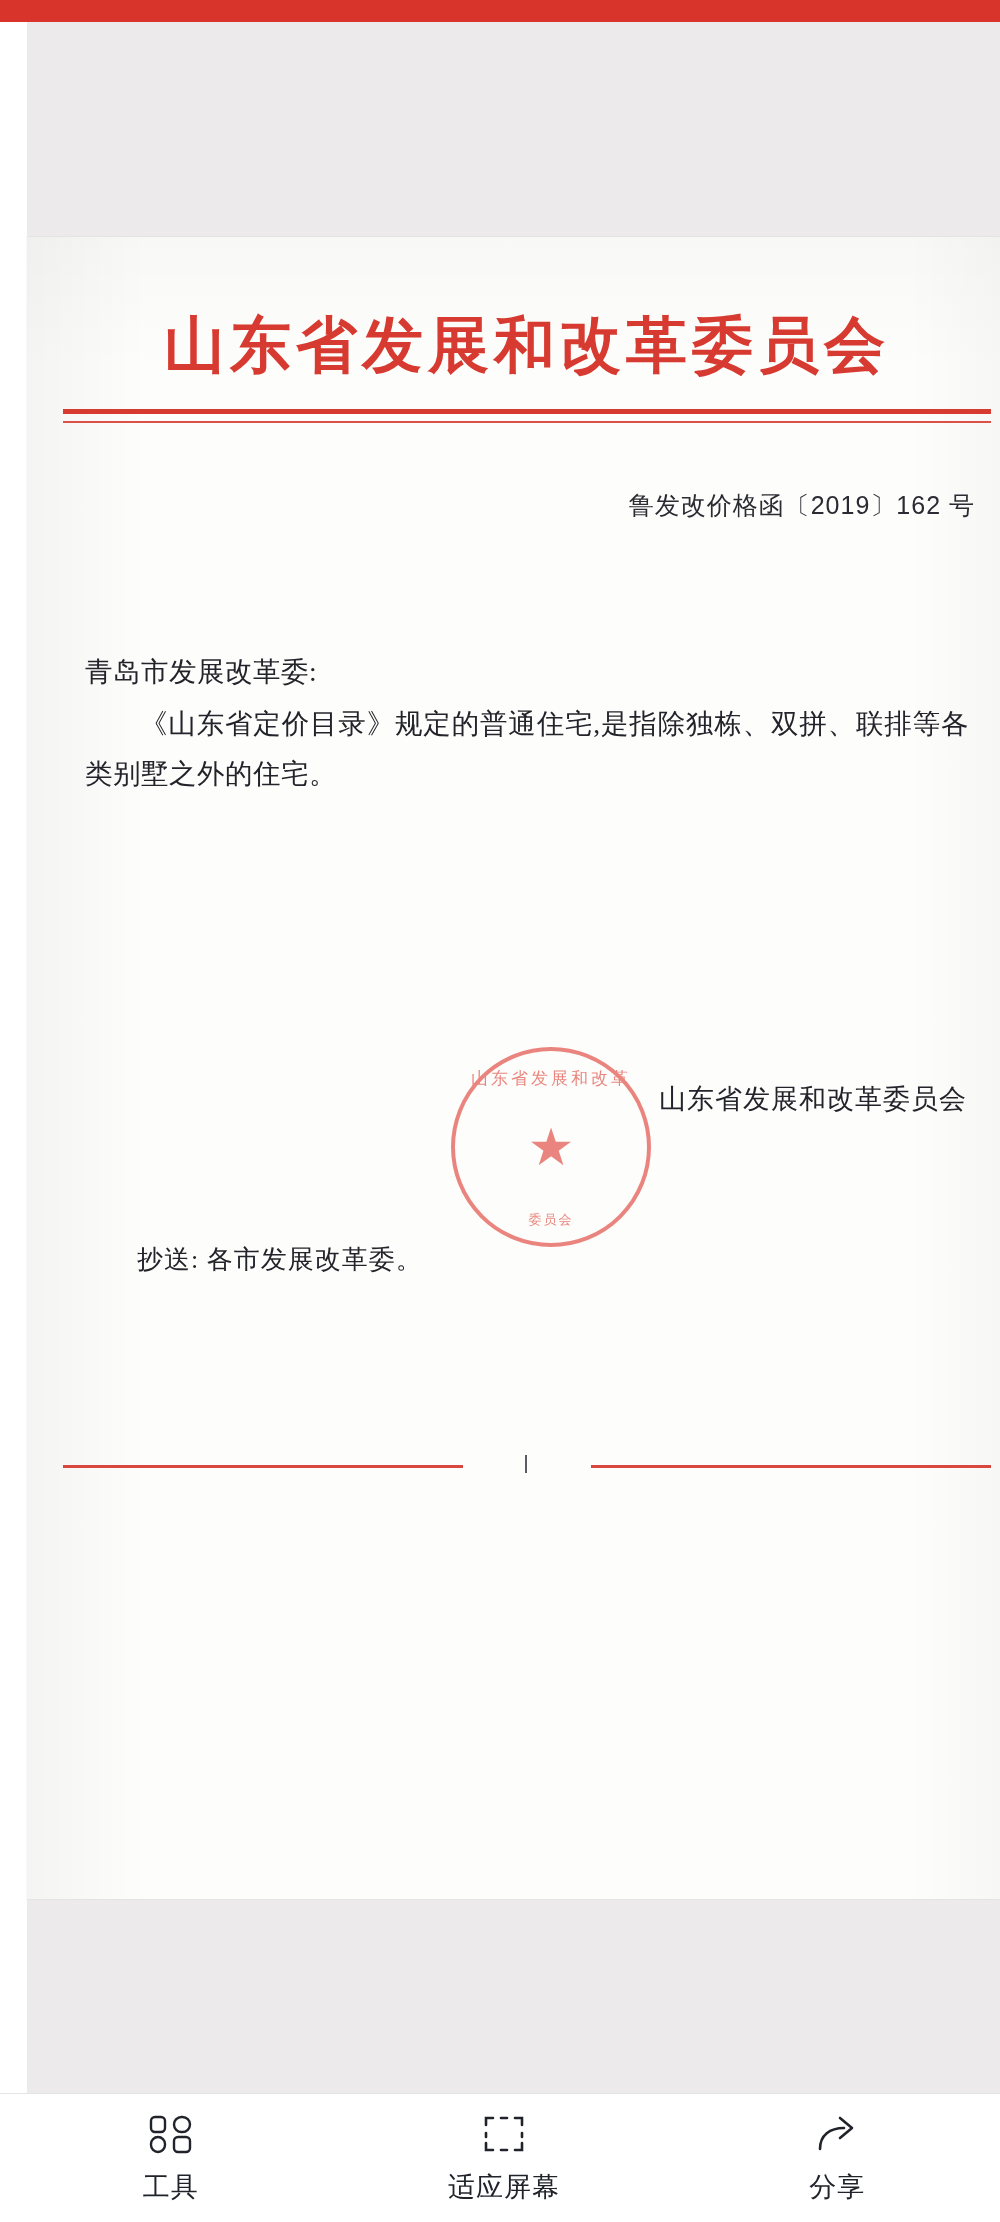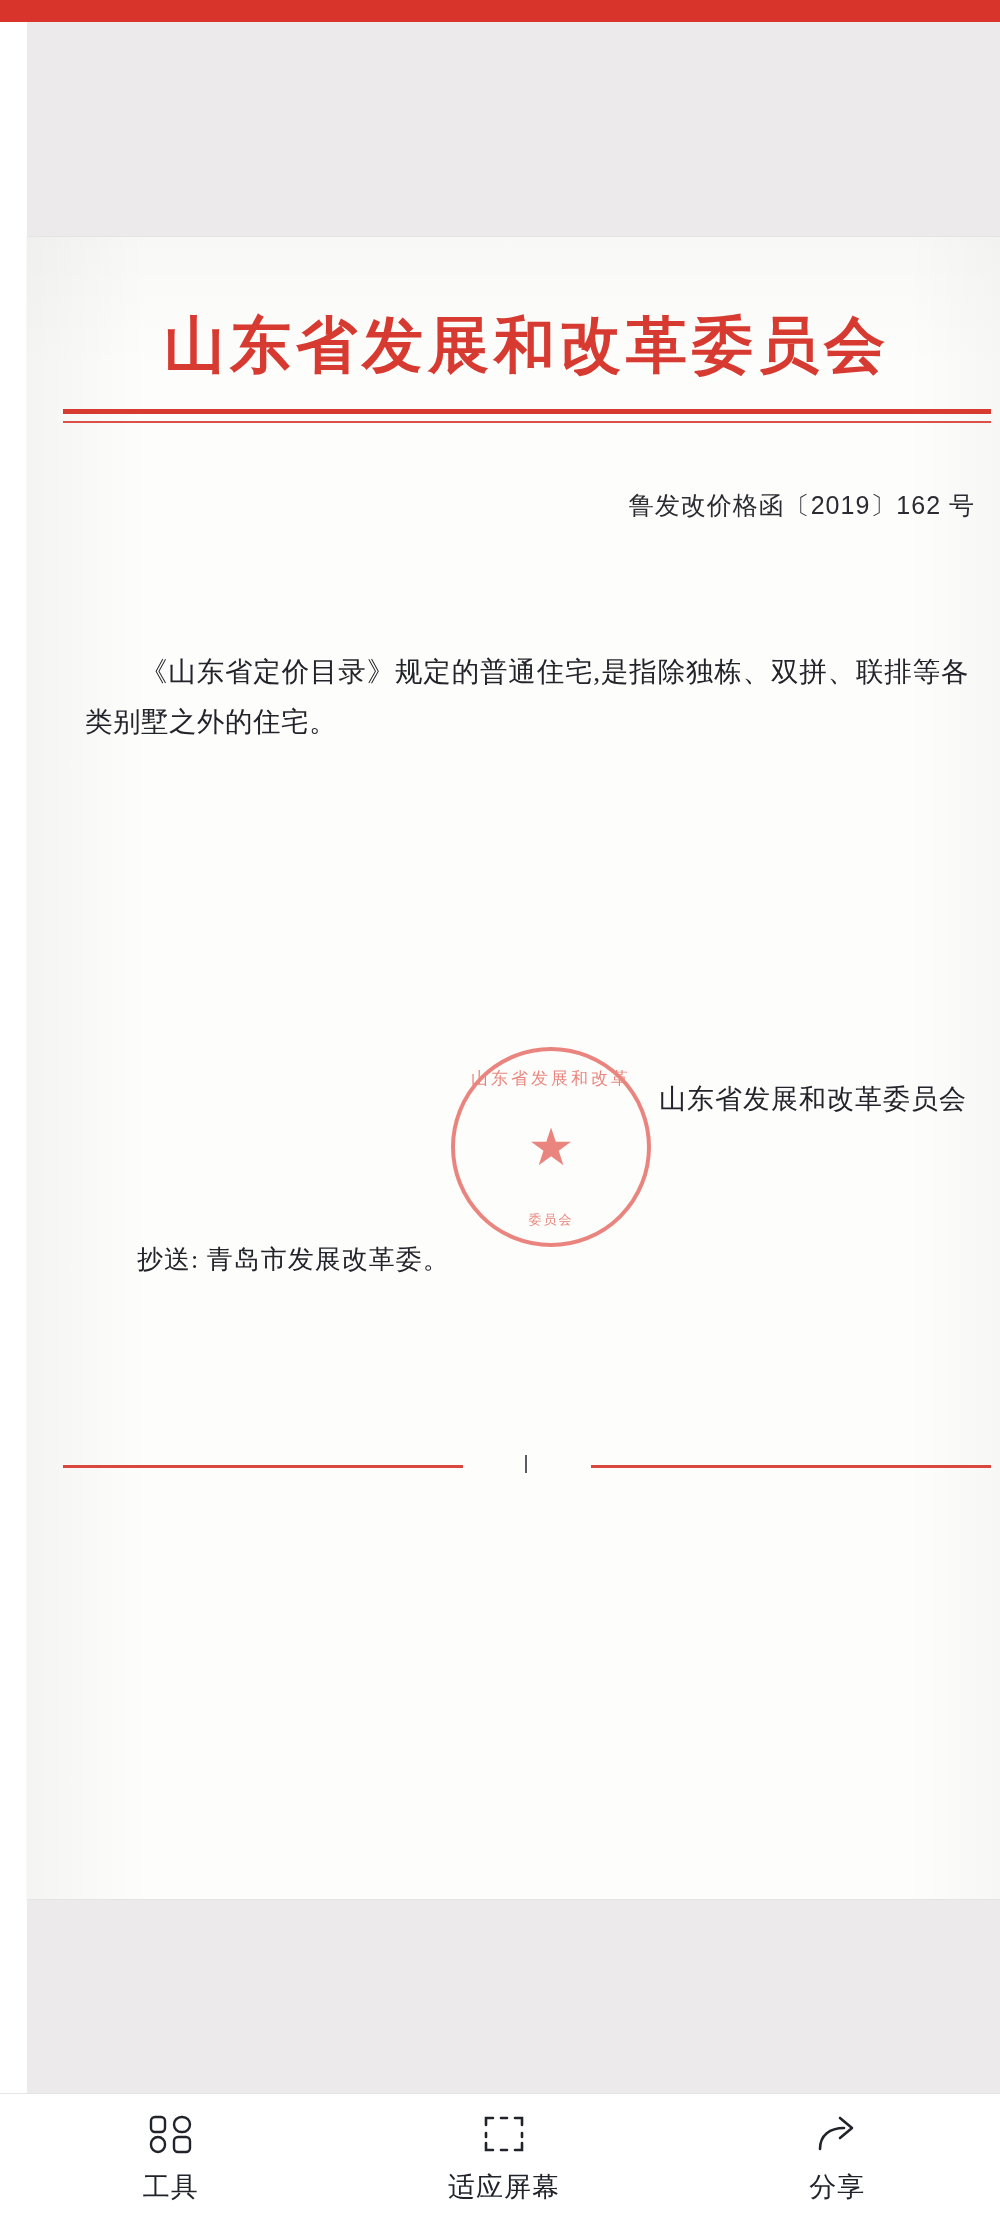--- a/index.html
+++ b/index.html
@@ -259,34 +259,35 @@
   <div class="doc-page">
 
     <div class="letterhead">山东省发展和改革委员会</div>
     <div class="rule-thick"></div>
     <div class="rule-thin"></div>
 
     <div class="doc-number">鲁发改价格函〔2019〕162 号</div>
 
 
     <div class="body-block">
+      <p class="salutation">青岛市发展改革委:</p>
       <p class="para">《山东省定价目录》规定的普通住宅,是指除独栋、双拼、联排等各类别墅之外的住宅。</p>
     </div>
 
     <div class="seal">
       <div class="seal-top-text">山东省发展和改革</div>
       <div class="seal-star">★</div>
       <div class="seal-bottom-text">委员会</div>
     </div>
 
     <div class="sign-block">
       <div>山东省发展和改革委员会</div>
     </div>
 
-    <div class="cc-line">抄送: 青岛市发展改革委。</div>
+    <div class="cc-line">抄送: 各市发展改革委。</div>
 
     <div class="footer-rule-left"></div>
     <div class="footer-tick"></div>
     <div class="footer-rule-right"></div>
 
   </div>
 </div>
 
 <div class="toolbar">
 

